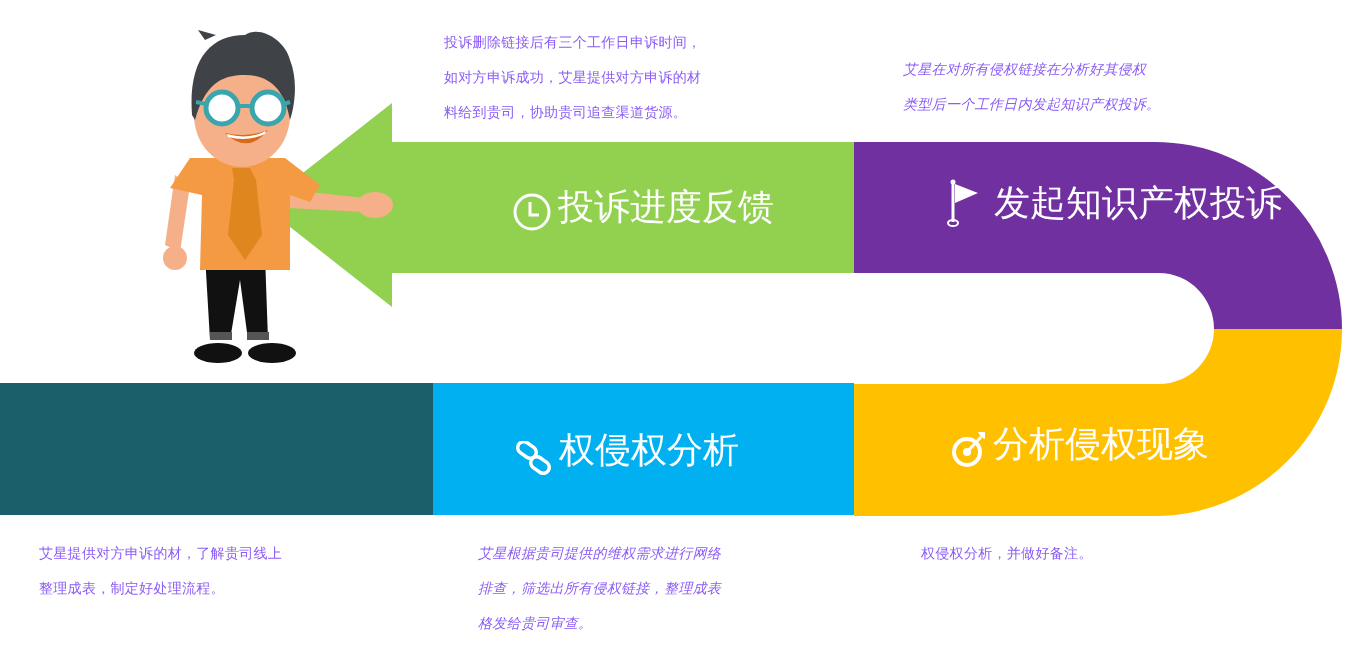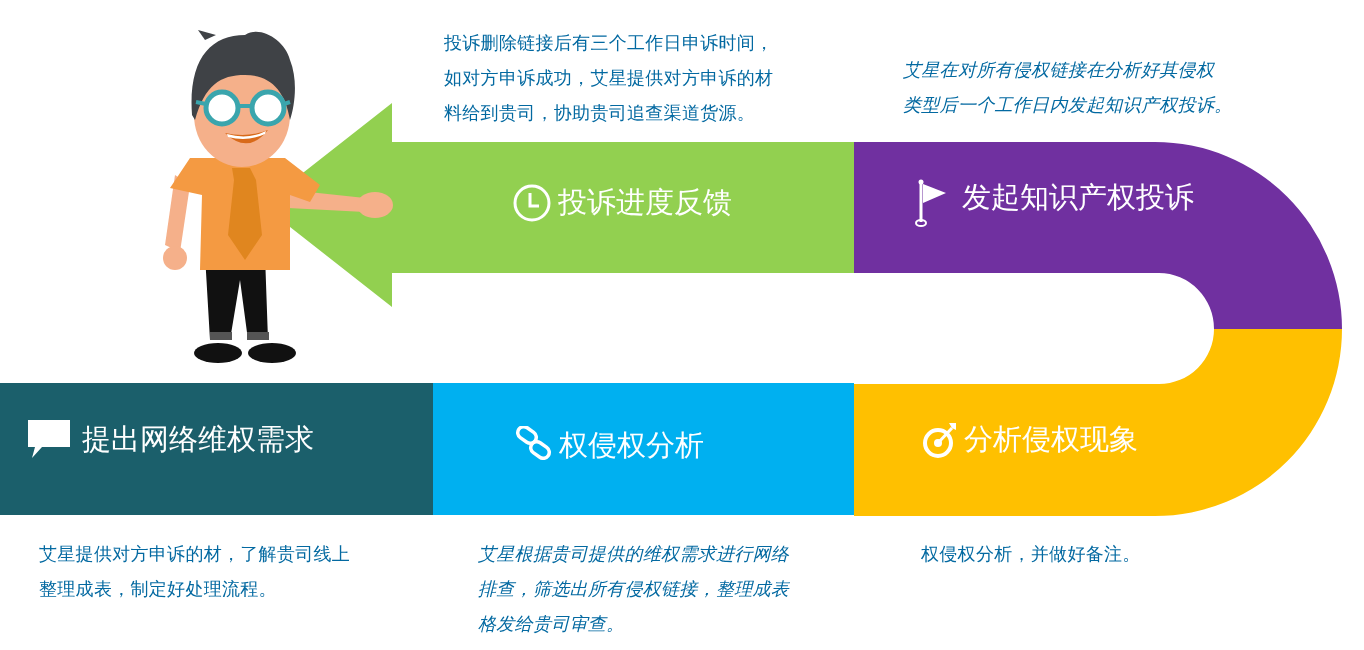--- a/index.html
+++ b/index.html
@@ -1,21 +1,21 @@
 <!DOCTYPE html>
 <html><head>
 <meta charset="utf-8">
 <style>
   html, body { margin: 0; padding: 0; background: #ffffff; }
   body { width: 1364px; height: 650px; position: relative; overflow: hidden;
          font-family: "DejaVu Sans", "Liberation Sans", sans-serif; }
   .canvas { position: absolute; left: 0; top: 0; width: 1364px; height: 650px; }
   svg.shapes { position: absolute; left: 0; top: 0; }
-  .desc { position: absolute; color: #0369a1; font-size: 18px; line-height: 35px; letter-spacing: 0.3px; }
-  .step-label { position: absolute; display: flex; align-items: flex-start; color: #ffffff; font-size: 29px; white-space: nowrap; }
+  .desc { position: absolute; color: #8b5cf6; font-size: 14px; line-height: 35px; letter-spacing: 0.3px; }
+  .step-label { position: absolute; display: flex; align-items: flex-end; color: #ffffff; font-size: 36px; white-space: nowrap; }
   .step-label .icon { display: inline-flex; align-items: center; justify-content: center; margin-right: 6px; }
   .character { position: absolute; left: 150px; top: 20px; width: 260px; height: 350px; }
 </style>
 </head>
 <body>
 
 <div class="canvas">
 
   <svg class="shapes" width="1364" height="650" viewBox="0 0 1364 650">
 
@@ -56,52 +56,44 @@
     <circle cx="72" cy="88" r="16" fill="#ffffff" stroke="#3aa5ad" stroke-width="5"></circle>
     <circle cx="118" cy="88" r="16" fill="#ffffff" stroke="#3aa5ad" stroke-width="5"></circle>
     <line x1="88" y1="86" x2="102" y2="86" stroke="#3aa5ad" stroke-width="4"></line>
     <line x1="56" y1="84" x2="46" y2="82" stroke="#3aa5ad" stroke-width="4"></line>
     <line x1="134" y1="84" x2="140" y2="82" stroke="#3aa5ad" stroke-width="4"></line>
 
     <path d="M75,113 Q98,135 118,110 Q98,118 75,113 Z" fill="#d86a1a"></path>
     <path d="M77,114 Q98,120 116,111 L115,114 Q98,122 78,117 Z" fill="#ffffff"></path>
   </svg>
 
-  <div class="step-label" style="left:28px; top:420px;">
-    <span class="icon" style="margin-right:12px;">
-      <svg width="42" height="38" viewBox="0 0 42 38">
-          <path d="M0,0 L42,0 L42,27 L14,27 L4,38 L7,27 L0,27 Z" fill="#ffffff"></path>
-        </svg>
-    </span>
-    <span>提出网络维权需求</span>
-  </div>
 
   <div class="step-label" style="left:515px; top:426px;">
     <span class="icon">
       <svg width="38" height="34" viewBox="0 0 38 34">
         <rect x="2" y="3" width="20" height="12" rx="6" transform="rotate(35 12 9)" fill="none" stroke="#ffffff" stroke-width="3.5"></rect>
         <rect x="15" y="18" width="20" height="12" rx="6" transform="rotate(35 25 24)" fill="none" stroke="#ffffff" stroke-width="3.5"></rect>
       </svg>
     </span>
     <span>权侵权分析</span>
   </div>
 
-  <div class="step-label" style="left:922px; top:420px;">
+  <div class="step-label" style="left:951px; top:420px;">
     <span class="icon">
       <svg width="36" height="40" viewBox="0 0 36 40">
         <circle cx="16" cy="23" r="13" fill="none" stroke="#ffffff" stroke-width="4"></circle>
         <circle cx="16" cy="23" r="4" fill="#ffffff"></circle>
         <line x1="16" y1="23" x2="30" y2="8" stroke="#ffffff" stroke-width="3"></line>
         <path d="M27,3 L34,3 L34,10 L30,8 Z" fill="#ffffff"></path>
       </svg>
     </span>
     <span>分析侵权现象</span>
   </div>
 
-  <div class="step-label" style="left:914px; top:178px;">
+  <div class="step-label" style="left:946px; top:178px;">
     <span class="icon" style="margin-right:14px;">
       <svg width="34" height="50" viewBox="0 0 34 50">
         <line x1="7" y1="4" x2="7" y2="44" stroke="#ffffff" stroke-width="3"></line>
         <circle cx="7" cy="4" r="2.5" fill="#ffffff"></circle>
         <ellipse cx="7" cy="45" rx="5" ry="3" fill="none" stroke="#ffffff" stroke-width="2"></ellipse>
         <path d="M9,6 L32,15 L9,25 Z" fill="#ffffff"></path>
       </svg>
     </span>
     <span>发起知识产权投诉</span>
   </div>

